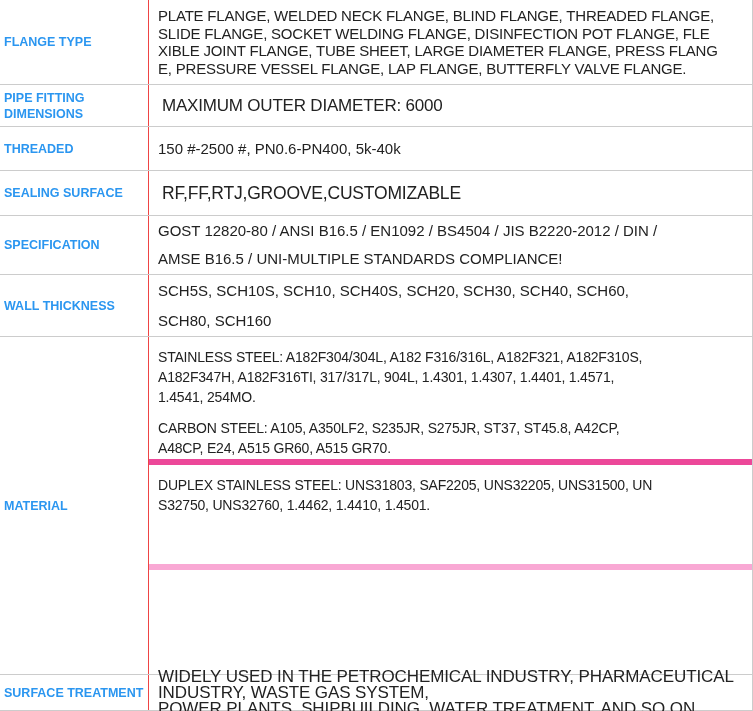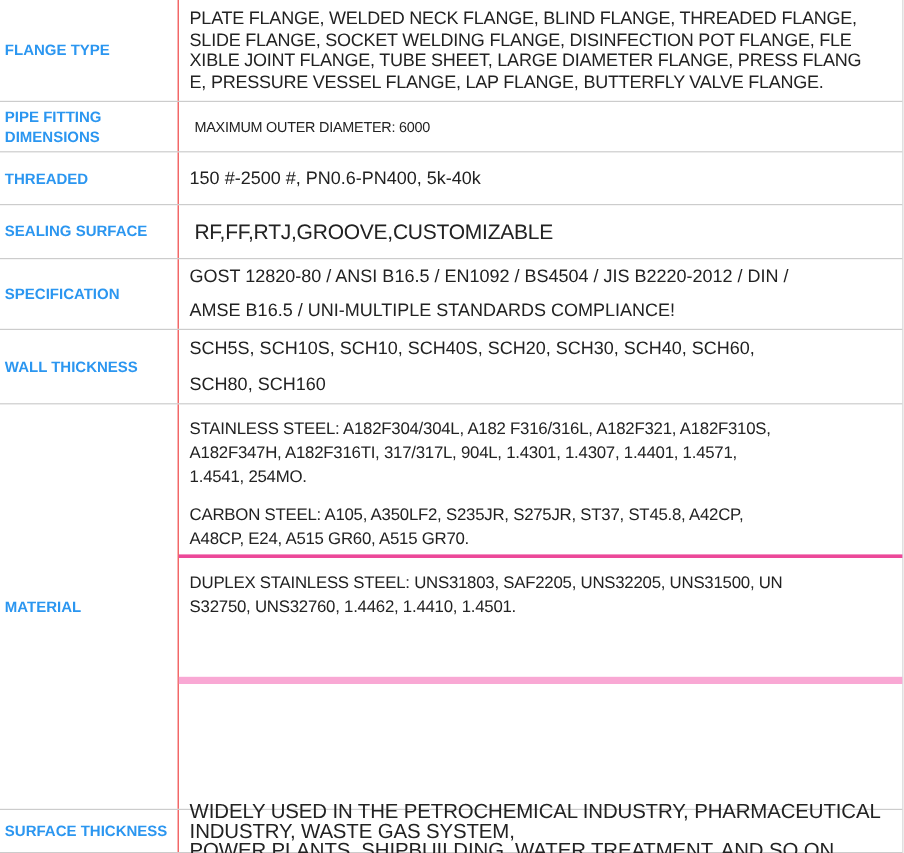--- a/index.html
+++ b/index.html
@@ -35,37 +35,37 @@
     letter-spacing:0px;
   }
   .content-cell{
     flex:1;min-width:0;
     display:flex;align-items:center;
     padding:0 8px 0 9px;
     box-sizing:border-box;
     white-space:pre-line;
   }
   .c1{font-size:15px;line-height:17.5px;letter-spacing:-0.2px;}
-  .c2{font-size:12px;letter-spacing:-0.2px;padding-left:13px;}
+  .c2{font-size:17px;letter-spacing:-0.2px;padding-left:13px;}
   .c3{font-size:15px;}
   .c4{font-size:17.5px;letter-spacing:-0.2px;padding-left:13px;}
   .c5{font-size:15px;line-height:28px;}
   .c6{font-size:15px;line-height:30px;}
   .c8{font-size:17px;line-height:16px;letter-spacing:-0.1px;}
   .content-col{
     flex:1;min-width:0;
     display:flex;flex-direction:column;
     box-sizing:border-box;
   }
   .mat-group{
     box-sizing:border-box;
     padding:10px 8px 0 9px;
     overflow:hidden;
   }
-  .mat-group.gA{height:128px;border-bottom:3px solid #ec4899;}
+  .mat-group.gA{height:128px;border-bottom:6px solid #ec4899;}
   .mat-group.gB{height:105px;border-bottom:6px solid #f9a8d4;}
   .mat-group.gC{flex:1;padding-top:12px;}
   .mat-para{
     font-size:14px;line-height:20px;letter-spacing:-0.2px;
     white-space:pre-line;
   }
   .mat-para + .mat-para{margin-top:11px;}
 </style>
 </head>
 <body>
@@ -133,19 +133,19 @@
       </div>
       <div class="mat-group gB">
         <div class="mat-para">DUPLEX STAINLESS STEEL: UNS31803, SAF2205, UNS32205, UNS31500, UN
 S32750, UNS32760, 1.4462, 1.4410, 1.4501.</div>
       </div>
     </div>
   </div>
 
   <div class="row r8">
     <div class="label-cell">
-      <span>SURFACE THICKNESS</span>
+      <span>SURFACE TREATMENT</span>
     </div>
     <div class="content-cell c8">WIDELY USED IN THE PETROCHEMICAL INDUSTRY, PHARMACEUTICAL INDUSTRY, WASTE GAS SYSTEM,
 POWER PLANTS, SHIPBUILDING, WATER TREATMENT, AND SO ON.</div>
   </div>
 
 </div>
 
 </body></html>

